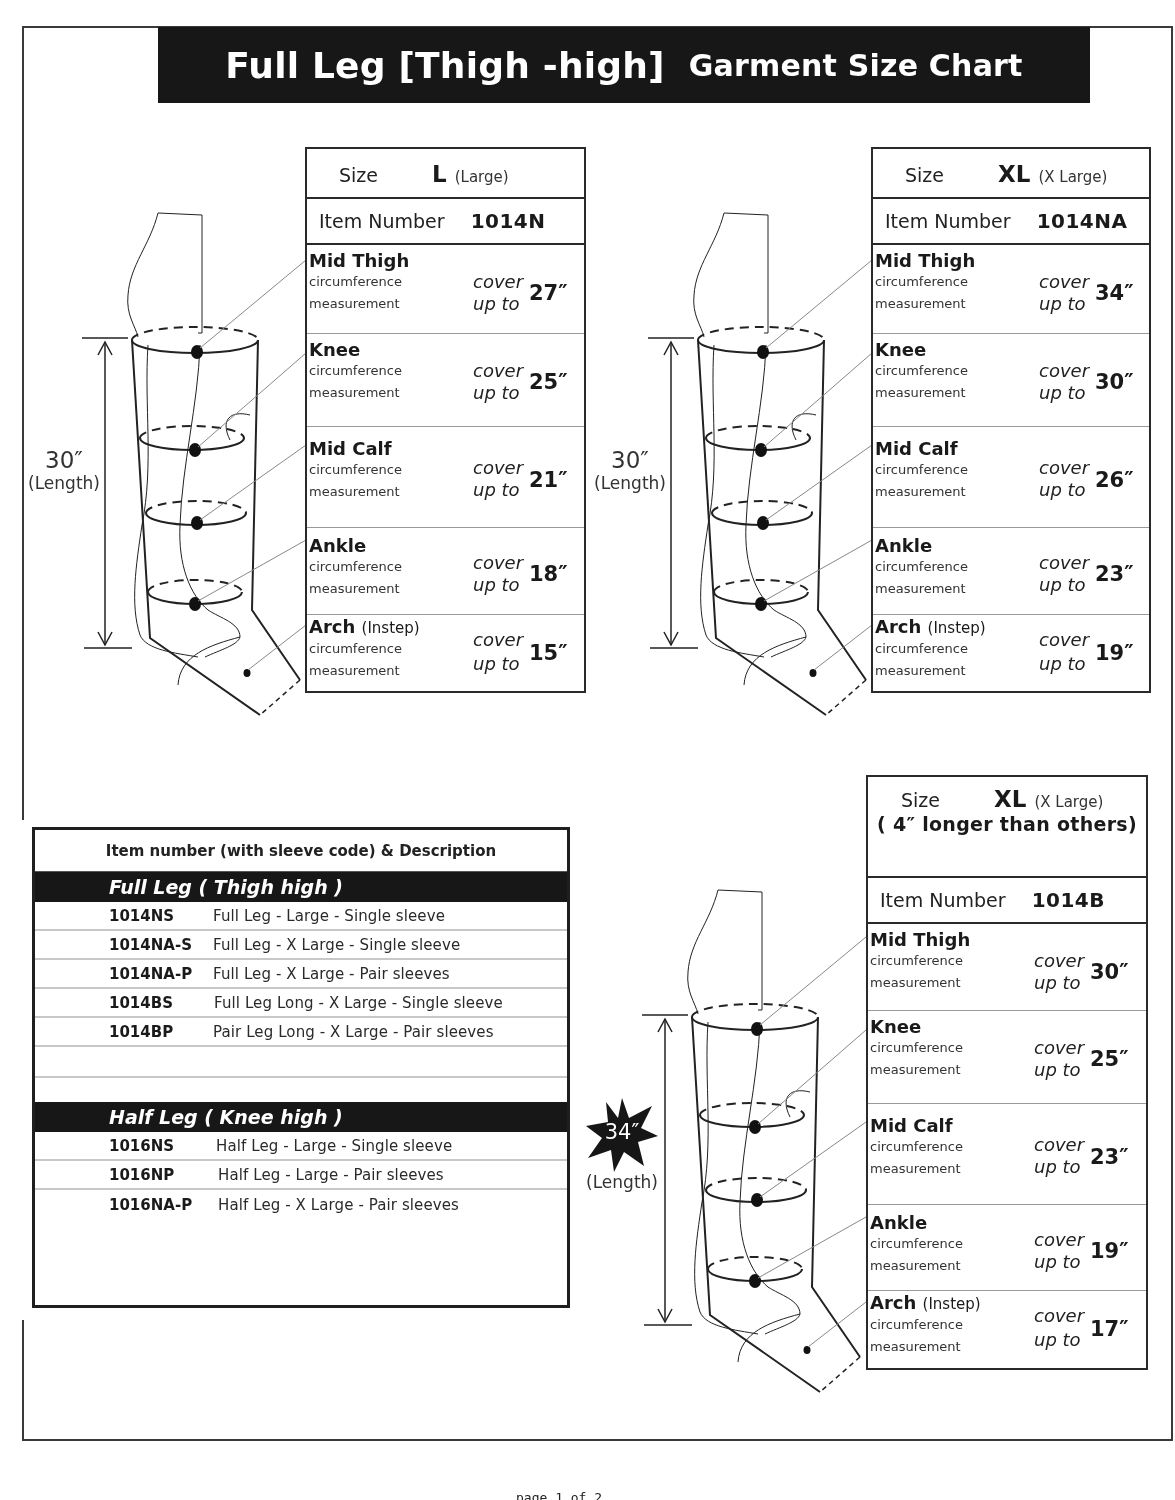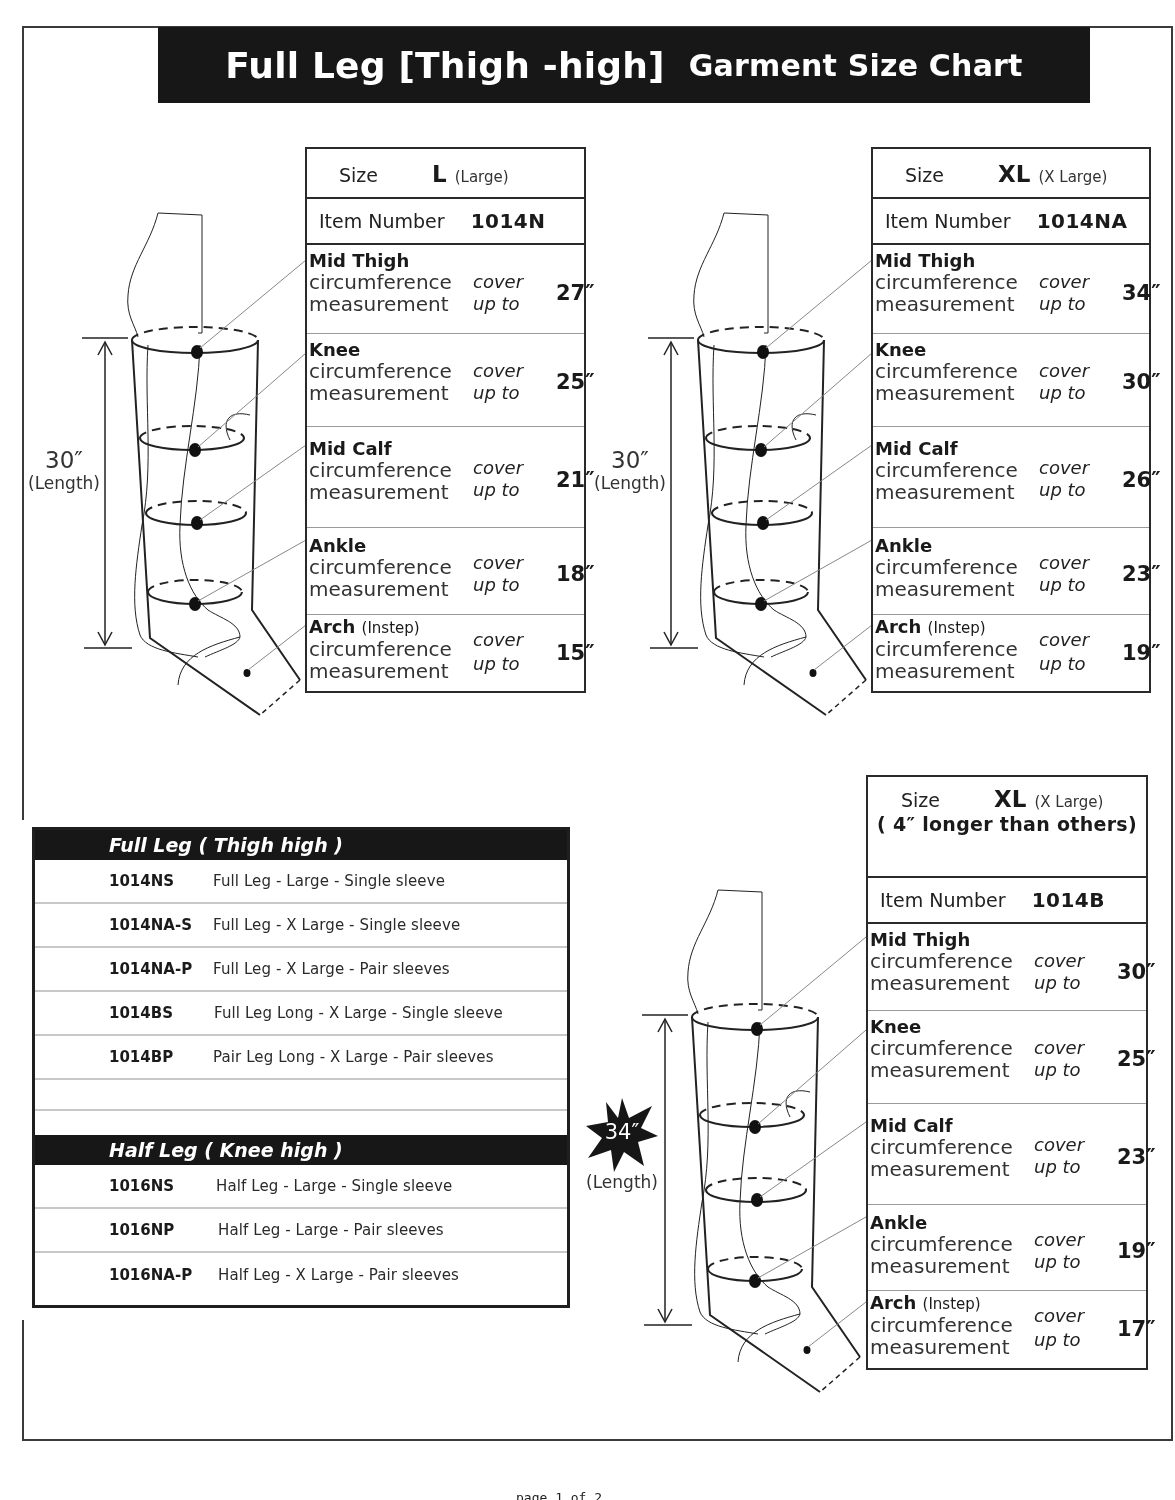--- a/index.html
+++ b/index.html
@@ -23,35 +23,35 @@
   .size-head .code { font-size: 23px; font-weight: bold; margin-left: 54px; }
   .size-head .desc { font-size: 15px; color: #333; margin-left: 8px; }
   .item-row { display: flex; align-items: center; height: 46px; padding-left: 12px; border-bottom: 2px solid #2a2a2a; }
   .item-row .lbl { font-size: 19px; color: #222; }
   .item-row .num { font-size: 20px; font-weight: bold; margin-left: 26px; letter-spacing: 0.5px; }
 
   .meas { position: relative; border-bottom: 1px solid #9a9a9a; padding-left: 2px; }
   .meas:last-child { border-bottom: none; }
   .meas .name { font-size: 18px; font-weight: bold; display: block; line-height: 20px; padding-top: 6px; }
   .meas .name .sub { font-weight: normal; font-size: 15px; }
-  .meas .d1, .meas .d2 { font-size: 20px; color: #333; display: block; line-height: 22px; }
+  .meas .d1, .meas .d2 { font-size: 13px; color: #333; display: block; line-height: 22px; }
   .meas .cover { position: absolute; left: 166px; font-size: 18px; font-style: italic; color: #222; line-height: 22px; }
-  .meas .val { position: absolute; left: 222px; font-size: 21px; font-weight: bold; margin-left: 27px; }
+  .meas .val { position: absolute; left: 222px; font-size: 21px; font-weight: bold; }
 
   
   .leg { position: absolute; }
   .length-label { position: absolute; text-align: center; color: #333; }
   .length-label .big { font-size: 23px; display: block; }
   .length-label .small { font-size: 17px; display: block; }
 
   
   .item-table { position: absolute; left: 32px; top: 827px; width: 538px; height: 481px; border: 3px solid #1f1f1f; background: #fff; }
   .item-table .head { height: 42px; display: flex; align-items: center; justify-content: center; font-size: 15px; font-weight: bold; color: #222; border-bottom: 1px solid #555; }
   .group-bar { background: #171717; color: #fff; font-size: 19px; font-weight: bold; font-style: italic; height: 30px; display: flex; align-items: center; padding-left: 74px; }
-  .irow { display: flex; align-items: center; height: 44px; border-bottom: 2px solid #c8c8c8; font-size: 15px; color: #2a2a2a; }
+  .irow { display: flex; align-items: center; height: 29px; border-bottom: 2px solid #c8c8c8; font-size: 15px; color: #2a2a2a; }
   .irow .code { width: 178px; padding-left: 74px; font-weight: bold; color: #1a1a1a; }
   .irow .desc { letter-spacing: 0.1px; }
   .blank-row { height: 31px; border-bottom: 2px solid #c8c8c8; }
 
   .star-wrap { position: absolute; left: 586px; top: 1098px; width: 72px; height: 74px; }
   .star-text { position: absolute; left: 0; top: 22px; width: 72px; text-align: center; color: #fff; font-size: 21px; }
 
   .footer { position: absolute; left: 516px; top: 1490px; font-size: 13px; font-family: "DejaVu Sans Mono", monospace; color: #222; }
 </style>
 </head>
@@ -372,20 +372,21 @@
     <span class="name" style="padding-top:2px;"><span>Arch</span> <span class="sub">(Instep)</span></span>
     <span class="d1">circumference</span>
     <span class="d2">measurement</span>
     <span class="cover" style="top:14px;">cover</span>
     <span class="cover" style="top:38px;">up to</span>
     <span class="val" style="top:26px;">17″</span>
   </div>
 </div>
 
 <div class="item-table">
+  <div class="head">Item number (with sleeve code) &amp; Description</div>
 
   <div class="group-bar">Full Leg ( Thigh high )</div>
   <div class="irow">
     <span class="code">1014NS</span>
     <span class="desc">Full Leg - Large - Single sleeve</span>
   </div>
   <div class="irow">
     <span class="code">1014NA-S</span>
     <span class="desc">Full Leg - X Large - Single sleeve</span>
   </div>

